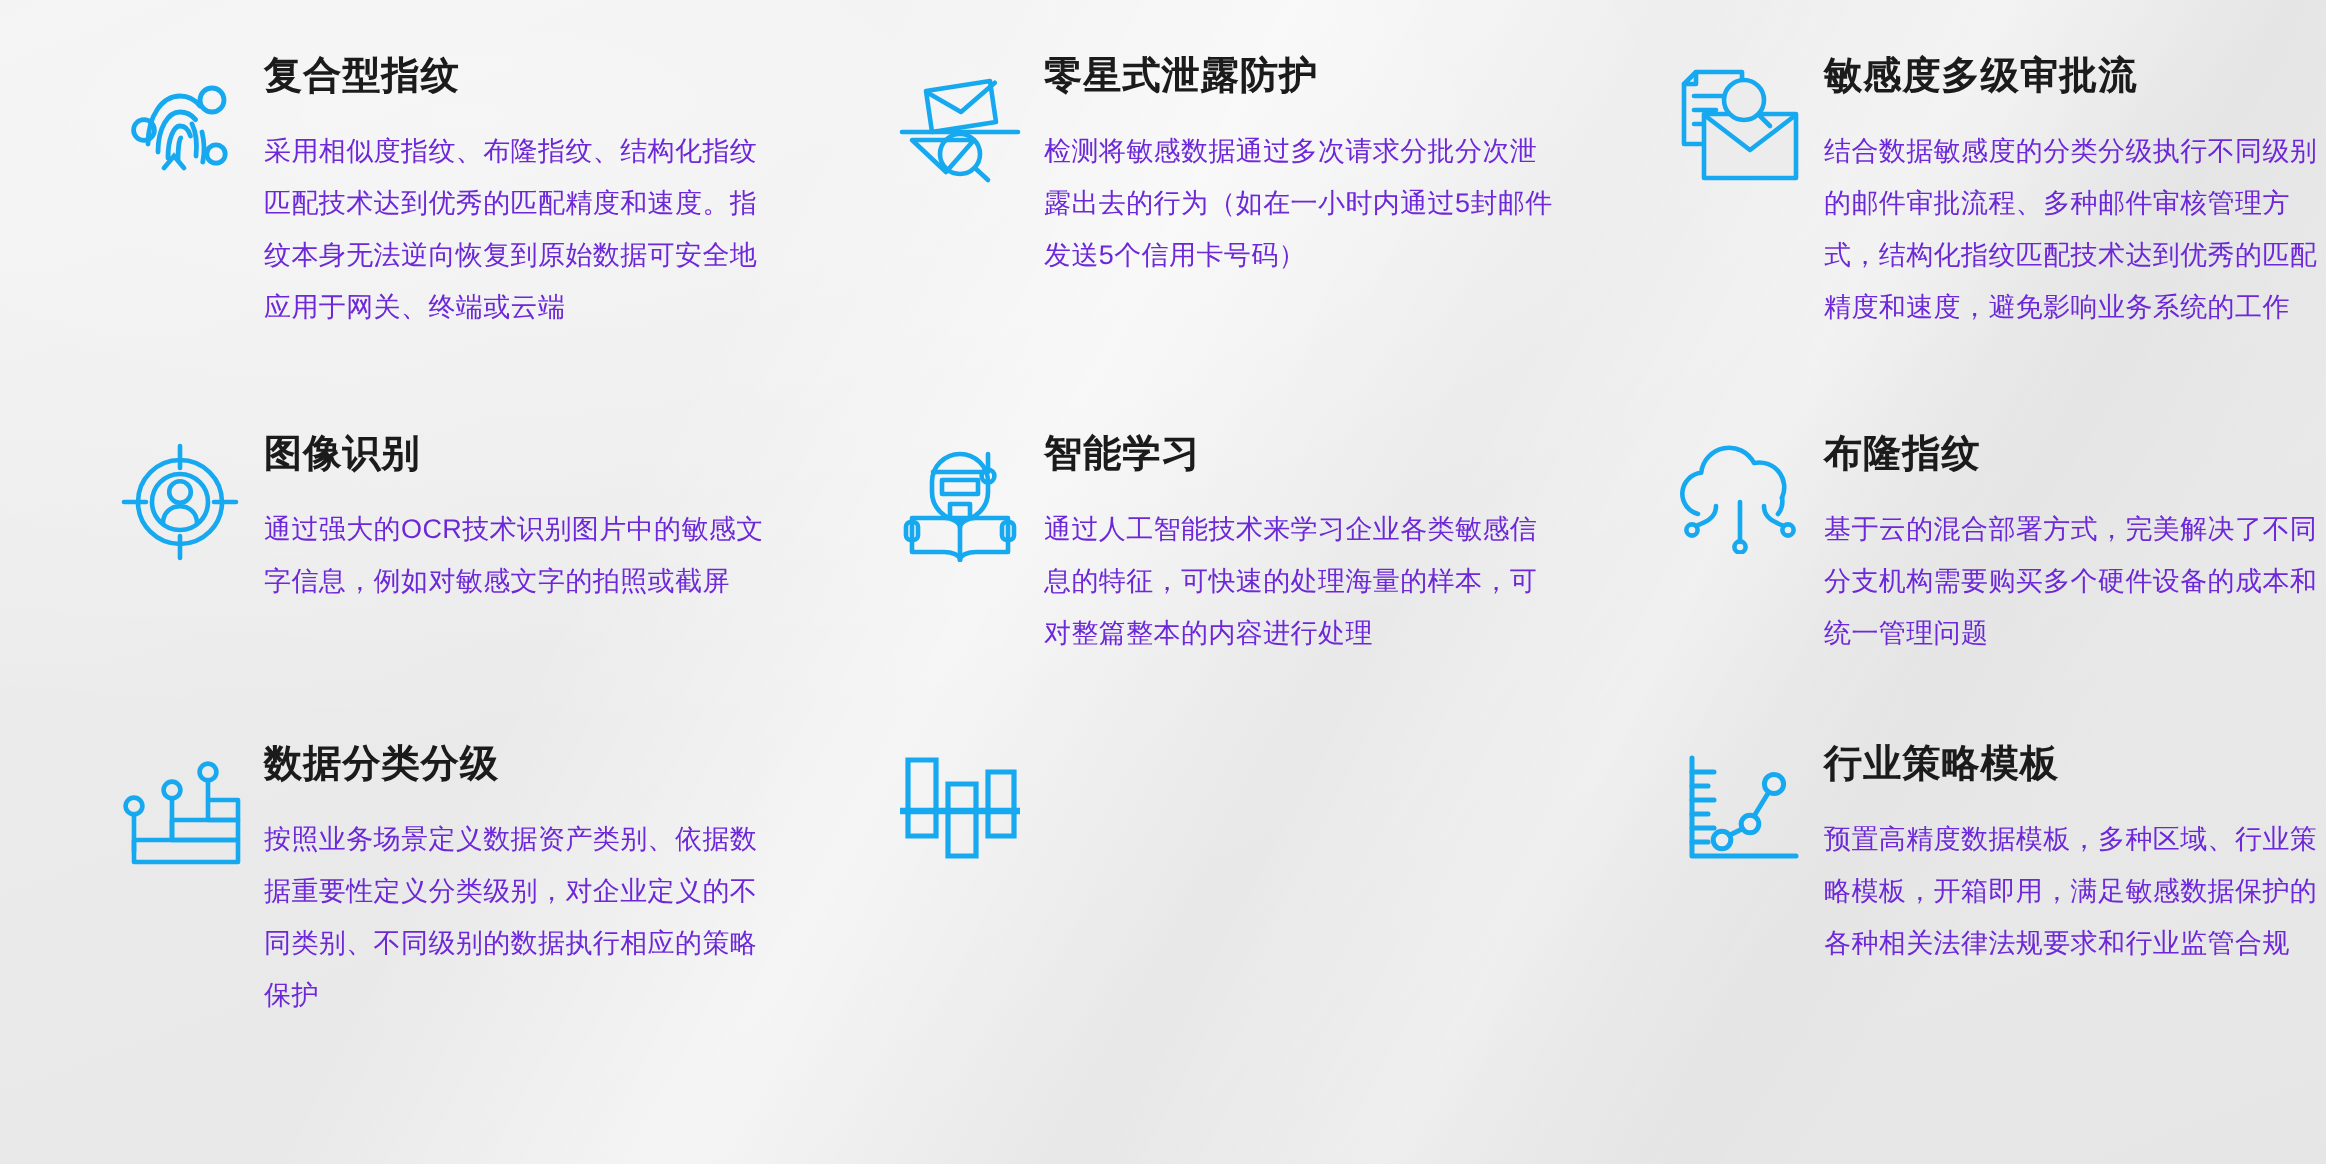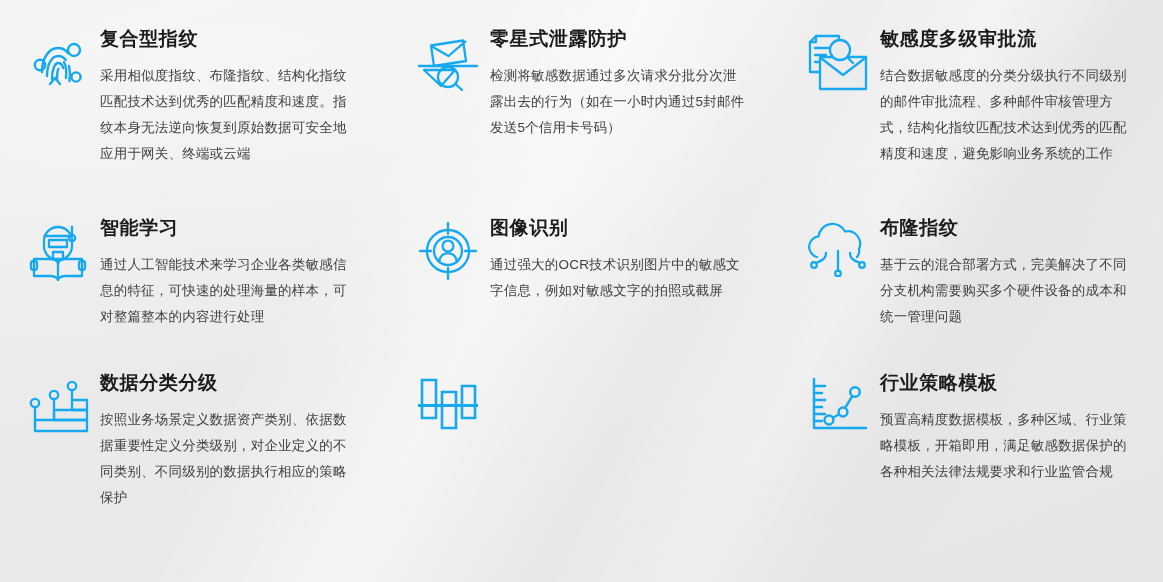--- a/index.html
+++ b/index.html
@@ -17,39 +17,39 @@
       linear-gradient(118deg, rgba(255,255,255,0) 58%, rgba(255,255,255,.40) 68%, rgba(255,255,255,0) 78%),
       linear-gradient(125deg, rgba(0,0,0,0) 62%, rgba(0,0,0,.022) 72%, rgba(0,0,0,0) 84%),
       radial-gradient(120% 90% at 20% 10%, rgba(255,255,255,.45), rgba(255,255,255,0) 60%),
       linear-gradient(160deg,#f0f0f0 0%,#eaeaea 45%,#e6e6e6 100%);
   }
   #grid{
     position:relative;
     display:grid;
     grid-template-columns:390px 390px 383px;
     grid-template-rows:205px 155px 222px;
-    width:1021px; height:582px;
+    width:1021px; height:582px;padding-left:32px;
   }
   .card{ display:flex; padding:28px 24px 0 22px; }
   .card.r2{ padding-top:12px; }
   .card.r3{ padding-top:12px;justify-content:space-between; }
   .icon-wrap{
     flex:0 0 auto; width:72px; height:72px;
     display:flex; align-items:flex-start; justify-content:center;
     padding-top:4px;
   }
   .icon-wrap svg{ display:block; }
   .body{ flex:1 1 auto; padding-left:6px; min-width:0; }
   .title{
     font-size:19px; font-weight:bold; color:#1b1b1b;
     letter-spacing:.6px; line-height:1.15; margin-bottom:13px;
     white-space:nowrap;
   }
   .desc{
-    font-size:13.5px; color:#404040; line-height:26px;
+    font-size:13.5px; color:#6d28d9; line-height:26px;
     letter-spacing:.2px; max-width:258px;
   }
   .c3 .desc{ max-width:250px; }
 </style>
 </head>
 <body>
 
 <div id="bg-texture"></div>
 
 <div id="grid">
@@ -105,57 +105,57 @@
         <circle cx="34" cy="18" r="10" fill="#ececec"></circle>
         <line x1="41.5" y1="25.5" x2="47" y2="31"></line>
       </svg>
     </div>
     <div class="body">
       <div class="title">敏感度多级审批流</div>
       <div class="desc">结合数据敏感度的分类分级执行不同级别的邮件审批流程、多种邮件审核管理方式，结构化指纹匹配技术达到优秀的匹配精度和速度，避免影响业务系统的工作</div>
     </div>
   </div>
 
+  <div class="card c2 r2">
+    <div class="icon-wrap">
+      <svg width="60" height="60" viewBox="0 0 60 60" fill="none" stroke="#16a9f0" stroke-width="2.3" stroke-linecap="round">
+        <circle cx="30" cy="30" r="21"></circle>
+        <circle cx="30" cy="30" r="14"></circle>
+        <line x1="30" y1="2" x2="30" y2="13"></line>
+        <line x1="30" y1="47" x2="30" y2="58"></line>
+        <line x1="2" y1="30" x2="13" y2="30"></line>
+        <line x1="47" y1="30" x2="58" y2="30"></line>
+        <circle cx="30" cy="25" r="5.4"></circle>
+        <path d="M21.5 40.5c0-5 3.8-8.4 8.5-8.4s8.5 3.4 8.5 8.4" stroke-linejoin="round"></path>
+      </svg>
+    </div>
+    <div class="body">
+      <div class="title">图像识别</div>
+      <div class="desc">通过强大的OCR技术识别图片中的敏感文字信息，例如对敏感文字的拍照或截屏</div>
+    </div>
+  </div>
+
   <div class="card c1 r2">
     <div class="icon-wrap">
       <svg width="58" height="60" viewBox="0 0 58 60" fill="none" stroke="#16a9f0" stroke-width="2.3" stroke-linejoin="round" stroke-linecap="round">
         <path d="M43 6v9"></path>
         <circle cx="43" cy="17" r="3.2"></circle>
         <path d="M15 20a14 14 0 0 1 28 0v5a14 14 0 0 1-28 0z"></path>
         <line x1="15.5" y1="15" x2="42.5" y2="15"></line>
         <rect x="20" y="19" width="18" height="7"></rect>
         <path d="M24 31h10v7H24z"></path>
         <path d="M5 38h16c4 0 8 2 8 5 0-3 4-5 8-5h16v17H37c-4 0-8 1.6-8 4-0-2.4-4-4-8-4H5z"></path>
         <line x1="29" y1="43" x2="29" y2="59"></line>
         <rect x="2" y="40" width="6" height="9" rx="2.4"></rect>
         <rect x="50" y="40" width="6" height="9" rx="2.4"></rect>
       </svg>
     </div>
     <div class="body">
       <div class="title">智能学习</div>
       <div class="desc">通过人工智能技术来学习企业各类敏感信息的特征，可快速的处理海量的样本，可对整篇整本的内容进行处理</div>
-    </div>
-  </div>
-
-  <div class="card c2 r2">
-    <div class="icon-wrap">
-      <svg width="60" height="60" viewBox="0 0 60 60" fill="none" stroke="#16a9f0" stroke-width="2.3" stroke-linecap="round">
-        <circle cx="30" cy="30" r="21"></circle>
-        <circle cx="30" cy="30" r="14"></circle>
-        <line x1="30" y1="2" x2="30" y2="13"></line>
-        <line x1="30" y1="47" x2="30" y2="58"></line>
-        <line x1="2" y1="30" x2="13" y2="30"></line>
-        <line x1="47" y1="30" x2="58" y2="30"></line>
-        <circle cx="30" cy="25" r="5.4"></circle>
-        <path d="M21.5 40.5c0-5 3.8-8.4 8.5-8.4s8.5 3.4 8.5 8.4" stroke-linejoin="round"></path>
-      </svg>
-    </div>
-    <div class="body">
-      <div class="title">图像识别</div>
-      <div class="desc">通过强大的OCR技术识别图片中的敏感文字信息，例如对敏感文字的拍照或截屏</div>
     </div>
   </div>
 
   <div class="card c3 r2">
     <div class="icon-wrap">
       <svg width="62" height="56" viewBox="0 0 62 56" fill="none" stroke="#16a9f0" stroke-width="2.3" stroke-linecap="round" stroke-linejoin="round">
         <path d="M10 36a10.5 10.5 0 0 1 1.6-20.6A14 14 0 0 1 38 10.5a12.5 12.5 0 0 1 14 17.4"></path>
         <path d="M52 27.9A10 10 0 0 1 50 36"></path>
         <line x1="31" y1="30" x2="31" y2="50"></line>
         <path d="M19 32c0 6-5 8-10 10"></path>

